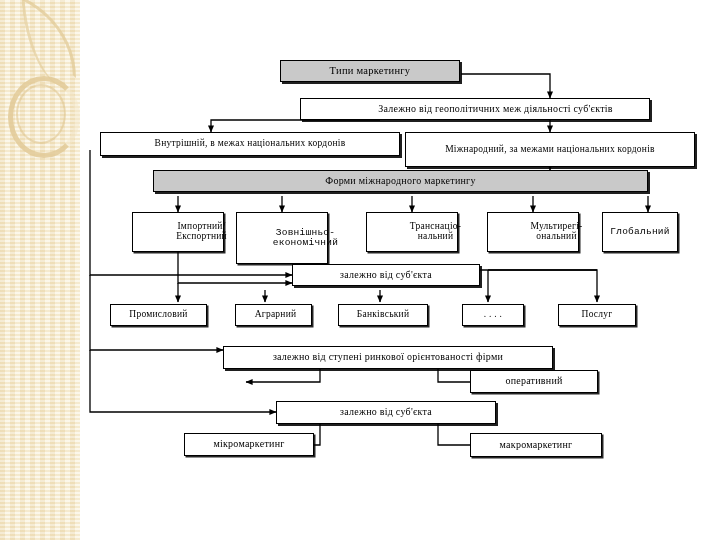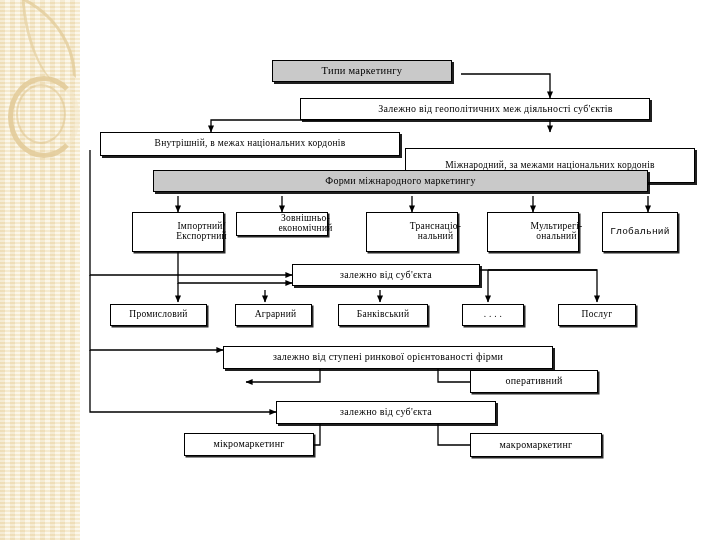--- a/index.html
+++ b/index.html
@@ -187,34 +187,34 @@
         <path d="M240,362 L240,382 L166,382" marker-end="url(#ah)"></path>
         <path d="M358,362 L358,382 L468,382" marker-end="url(#ah)"></path>
 
         <path d="M10,350 L10,412 L196,412" marker-end="url(#ah)"></path>
 
         <path d="M240,424 L240,445 L166,445" marker-end="url(#ah)"></path>
         <path d="M358,424 L358,445 L468,445" marker-end="url(#ah)"></path>
       </g>
     </svg>
 
-    <div class="node gray" style="left:192px; top:60px; width:180px; height:22px; font-size:10.5px;">Типи маркетингу</div>
+    <div class="node gray" style="left:200px; top:60px; width:180px; height:22px; font-size:10.5px;">Типи маркетингу</div>
 
     <div class="node" style="left:220px; top:98px; width:350px; height:22px; font-size:10px;padding-left:44px;">Залежно від геополітичних меж діяльності суб'єктів</div>
 
     <div class="node" style="left:20px; top:132px; width:300px; height:24px;">Внутрішній, в межах національних кордонів</div>
-    <div class="node" style="left:325px; top:132px; width:290px; height:35px;margin-top:16px;">Міжнародний, за межами національних кордонів</div>
+    <div class="node" style="left:325px; top:132px; width:290px; height:35px;">Міжнародний, за межами національних кордонів</div>
 
     <div class="node gray" style="left:73px; top:170px; width:495px; height:22px; font-size:10px;">Форми міжнародного маркетингу</div>
 
     <div class="node thin" style="left:52px; top:212px; width:92px; height:40px; flex-direction:column;">
       <span class="l2">Імпортний/</span>
       <span class="l2">Експортний</span>
     </div>
-    <div class="node thin" style="left:156px; top:212px; width:92px; height:24px; flex-direction:column;">
+    <div class="node thin" style="left:156px; top:212px; width:92px; height:52px; flex-direction:column;font-family:Liberation Mono, monospace;">
       <span class="l2">Зовнішньо-</span>
       <span class="l2">економічний</span>
     </div>
     <div class="node thin" style="left:286px; top:212px; width:92px; height:40px; flex-direction:column;">
       <span class="l2">Транснаціо-</span>
       <span class="l2">нальний</span>
     </div>
     <div class="node thin" style="left:407px; top:212px; width:92px; height:40px; flex-direction:column;">
       <span class="l2">Мультирегі-</span>
       <span class="l2">ональний</span>

